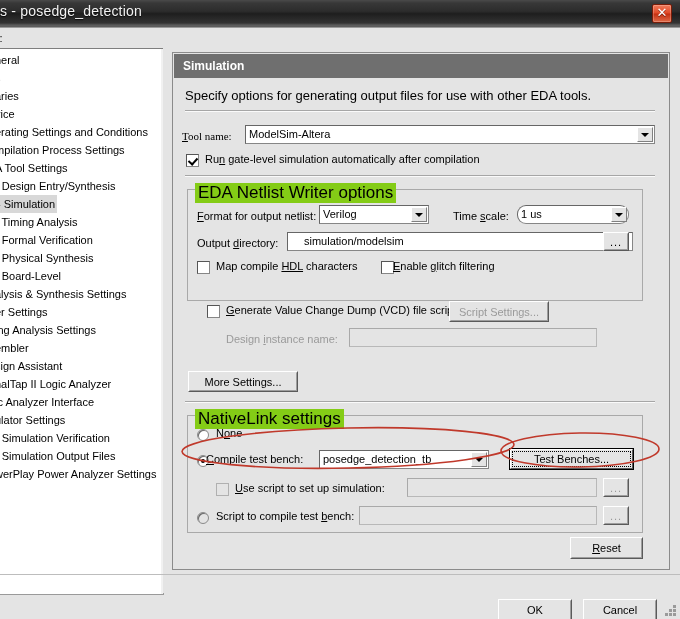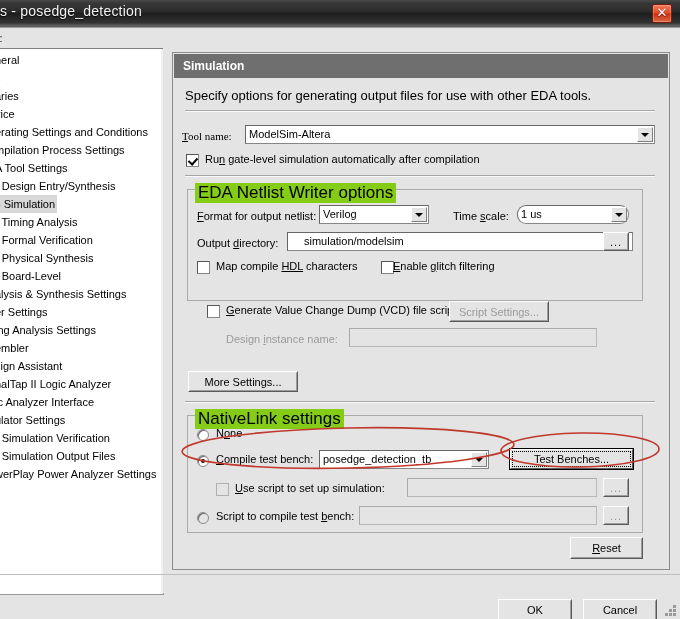--- a/index.html
+++ b/index.html
@@ -293,21 +293,21 @@
       <div class="grp" style="left:14px;top:362px;width:456px;height:118px;">
         <div class="cap">NativeLink settings</div>
       </div>
 
       <div class="rb" style="left:24px;top:376px;"></div>
       <div class="fld-label" style="left:43px;top:374px;">
         <span>N</span><span class="u">o</span><span>ne</span>
       </div>
 
       <div class="rb on" style="left:24px;top:402px;"></div>
-      <div class="fld-label" style="left:43px;top:400px;">
+      <div class="fld-label" style="left:33px;top:400px;">
         <span class="u">C</span><span>ompile test bench:</span>
       </div>
       <div class="combo" style="left:146px;top:397px;width:170px;height:19px;">
         <div class="val">posedge_detection_tb</div>
         <div class="arrow"></div>
       </div>
       <div class="btn defaultfocus" style="left:336px;top:395px;width:125px;height:22px;">
         <span class="in">
           <span class="in2">Test Benches...</span>
         </span>

